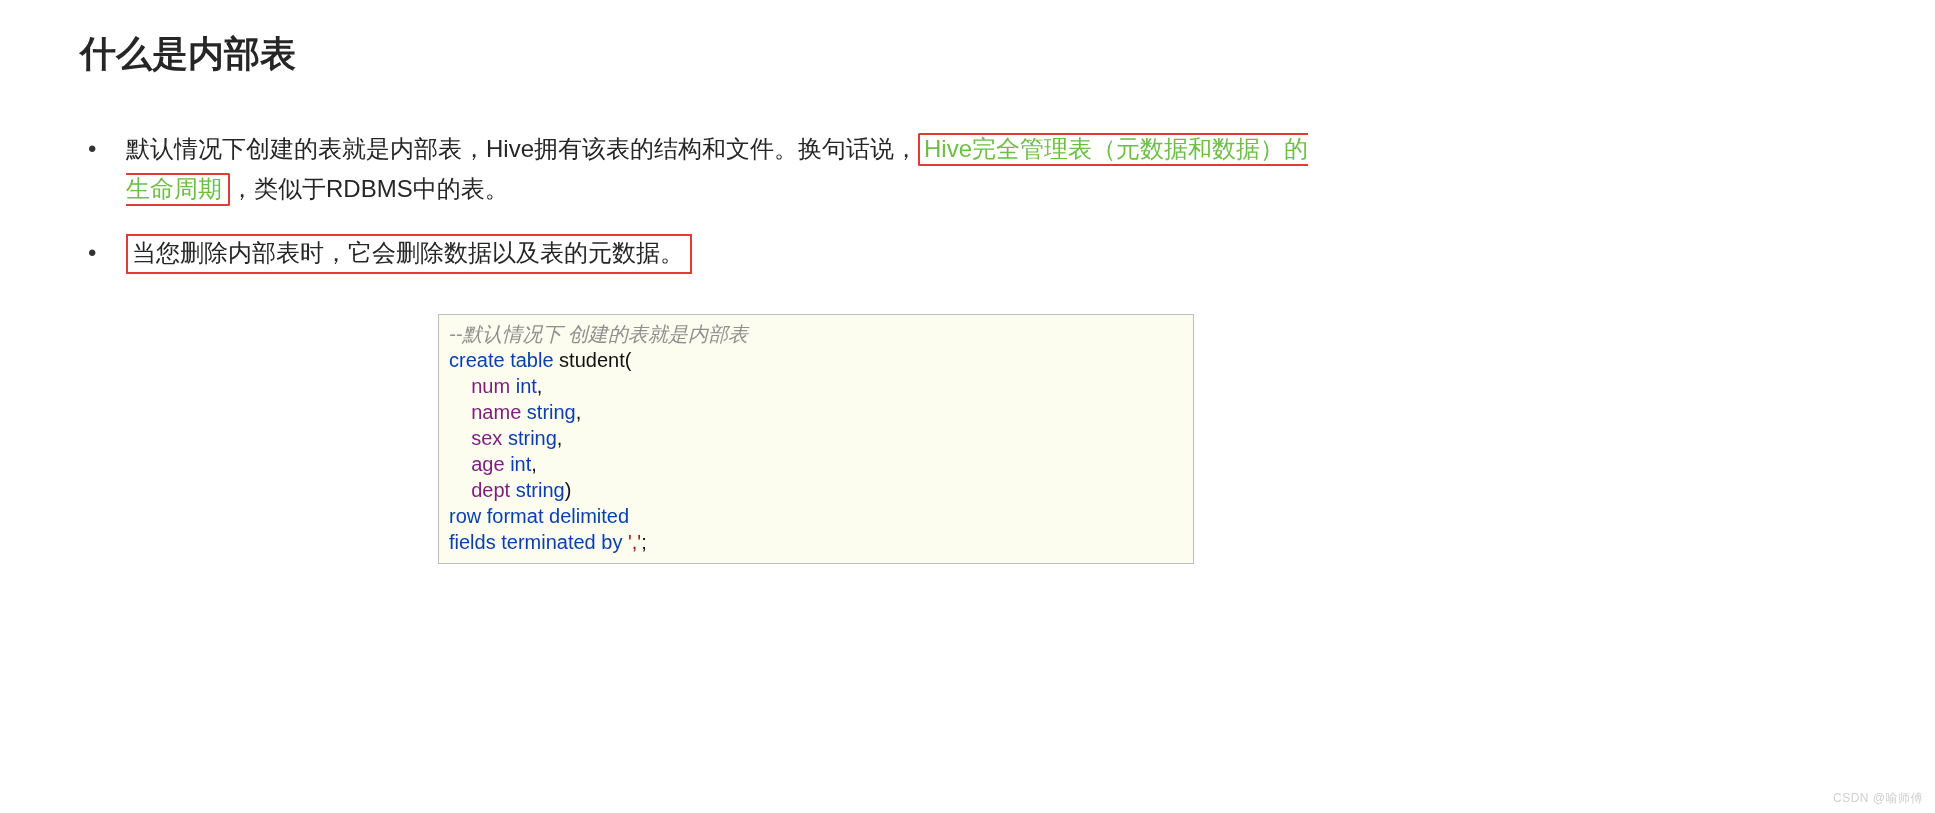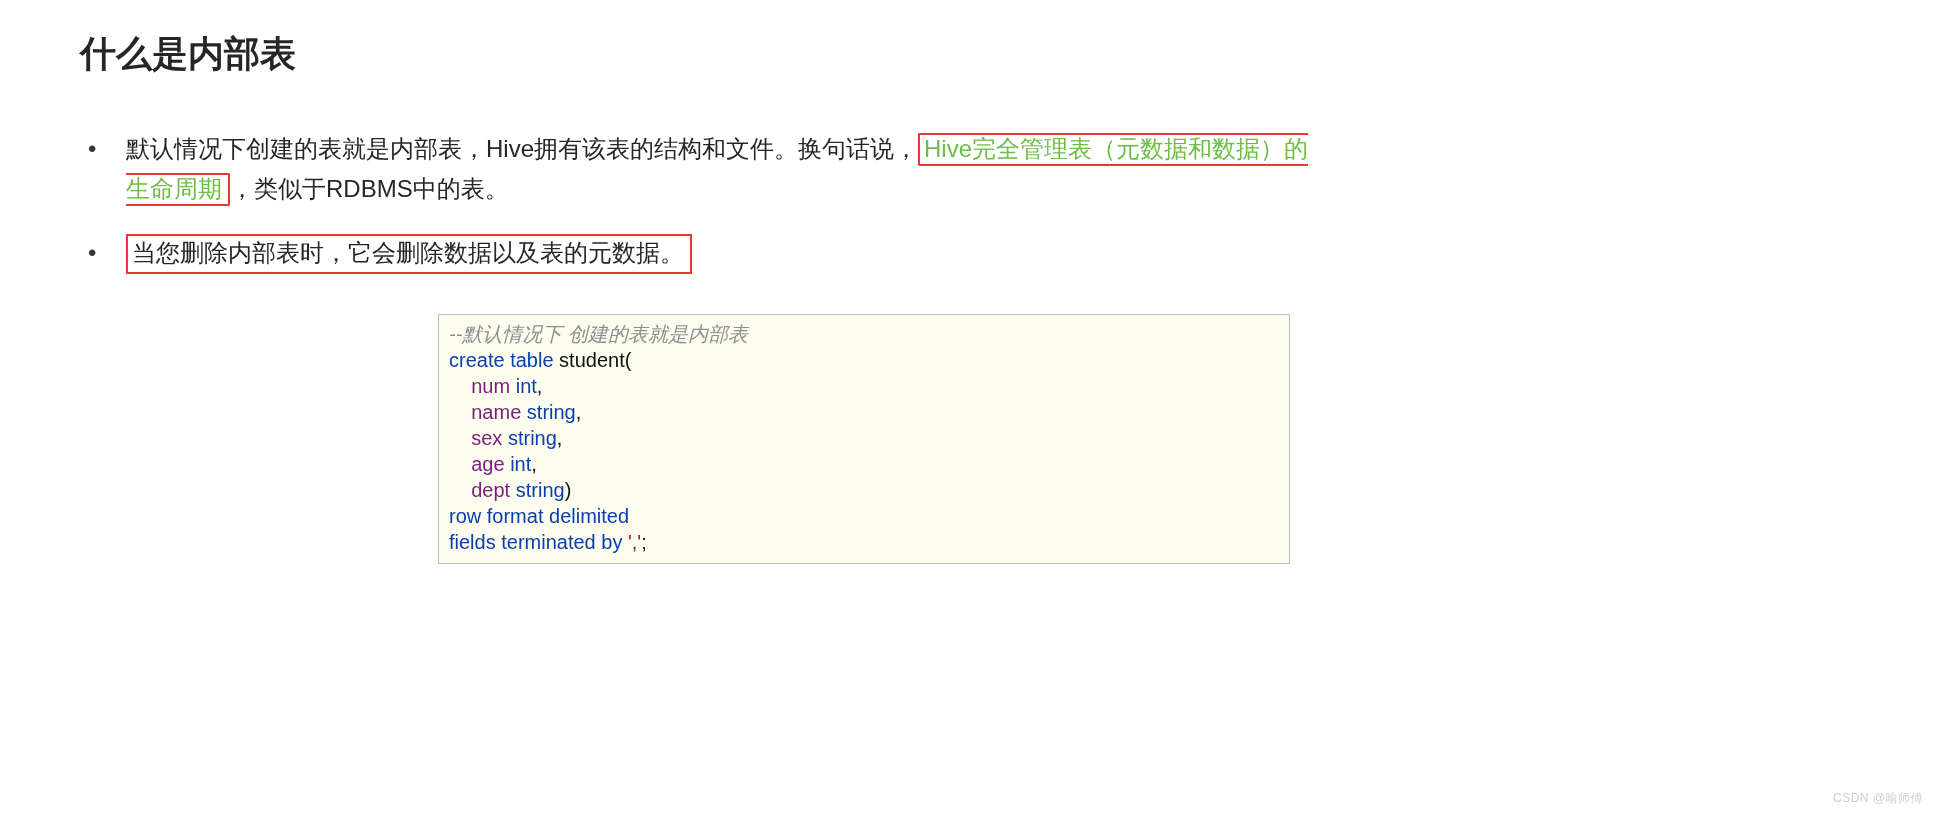--- a/index.html
+++ b/index.html
@@ -62,21 +62,21 @@
     border: 2px solid #e53935;
     padding: 0 6px 2px 4px;
     border-radius: 2px;
     line-height: 34px;
   }
   .li2-wrap {
     display: block;
   }
   .code-block-wrap {
     margin: 40px 0 0 438px;
-    width: 852px;
+    width: 756px;
   }
   .code-block {
     border: 1px solid #bfbfbf;
     background: #fcfcef;
     font-family: Arial, "Microsoft YaHei", sans-serif;
     font-size: 20px;
     line-height: 26px;
     padding: 6px 10px 8px 10px;
     white-space: pre;
     color: #000;

